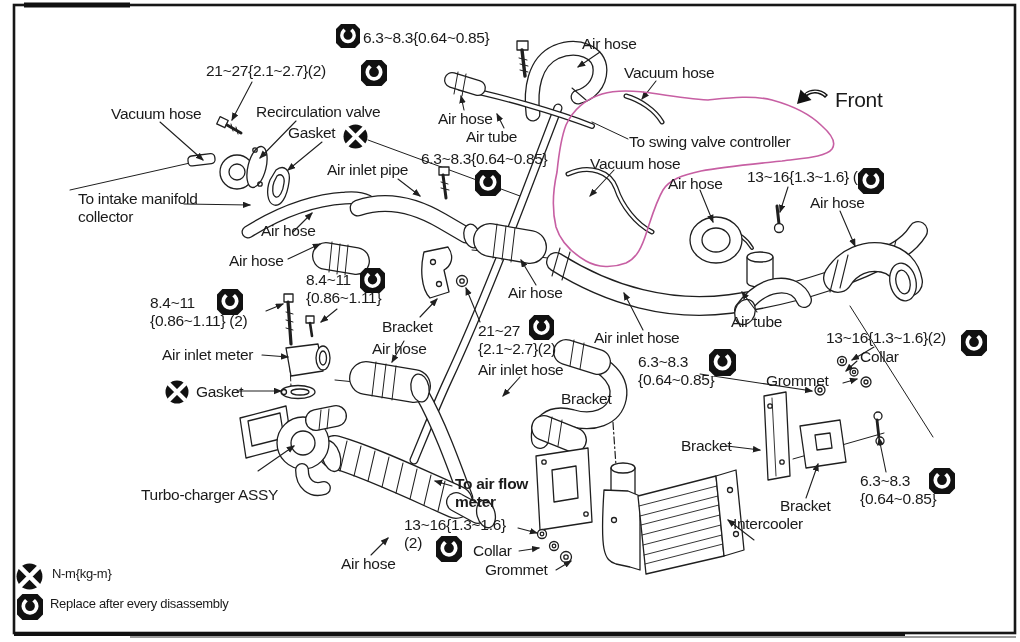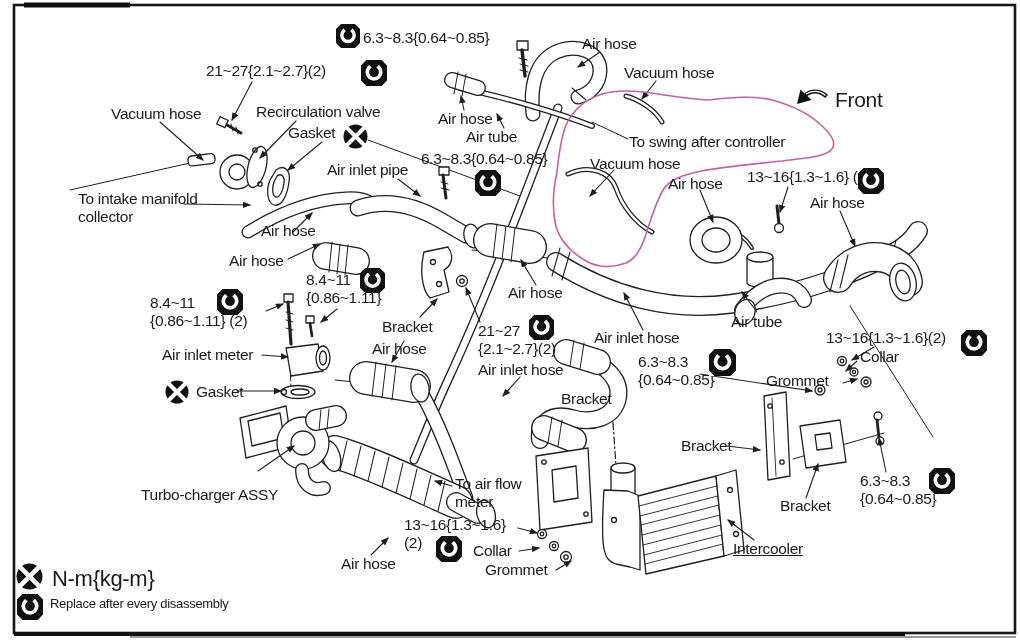--- a/index.html
+++ b/index.html
@@ -305,21 +305,21 @@
       <div class="lbl" style="left: 363px; top: 29px;">6.3~8.3{0.64~0.85}</div>
       <div class="lbl" style="left: 582px; top: 35px;">Air hose</div>
       <div class="lbl" style="left: 624px; top: 64px;">Vacuum hose</div>
       <div class="lbl" style="left: 206px; top: 62px;">21~27{2.1~2.7}(2)</div>
       <div class="lbl" style="left: 111px; top: 105px;">Vacuum hose</div>
       <div class="lbl" style="left: 256px; top: 103px;">Recirculation valve</div>
       <div class="lbl" style="left: 288px; top: 124px;">Gasket</div>
       <div class="lbl" style="left: 438px; top: 110px;">Air hose</div>
       <div class="lbl" style="left: 466px; top: 128px;">Air tube</div>
       <div class="lbl" style="left: 835px; top: 88px; font-size: 21px;">Front</div>
-      <div class="lbl" style="left: 629px; top: 133px;">To swing after controller</div>
+      <div class="lbl" style="left: 629px; top: 133px;">To swing valve controller</div>
       <div class="lbl" style="left: 421px; top: 150px;">6.3~8.3{0.64~0.85}</div>
       <div class="lbl" style="left: 327px; top: 161px;">Air inlet pipe</div>
       <div class="lbl" style="left: 590px; top: 155px;">Vacuum hose</div>
       <div class="lbl" style="left: 668px; top: 175px;">Air hose</div>
       <div class="lbl" style="left: 747px; top: 168px;">13~16{1.3~1.6} (2)</div>
       <div class="lbl" style="left: 810px; top: 194px;">Air hose</div>
       <div class="lbl" style="left: 78px; top: 190px;">To intake manifold
 collector</div>
       <div class="lbl" style="left: 261px; top: 222px;">Air hose</div>
       <div class="lbl" style="left: 229px; top: 252px;">Air hose</div>
@@ -341,29 +341,29 @@
       <div class="lbl" style="left: 860px; top: 348px;">Collar</div>
       <div class="lbl" style="left: 766px; top: 372px;">Grommet</div>
       <div class="lbl" style="left: 196px; top: 383px;">Gasket</div>
       <div class="lbl" style="left: 478px; top: 361px;">Air inlet hose</div>
       <div class="lbl" style="left: 561px; top: 390px;">Bracket</div>
       <div class="lbl" style="left: 681px; top: 437px;">Bracket</div>
       <div class="lbl" style="left: 780px; top: 497px;">Bracket</div>
       <div class="lbl" style="left: 860px; top: 472px;">6.3~8.3
 {0.64~0.85}</div>
       <div class="lbl" style="left: 141px; top: 470px; margin-top: 16px;">Turbo-charger ASSY</div>
-      <div class="lbl" style="left: 455px; top: 475px;">To air flow
+      <div class="lbl" style="left: 455px; top: 475px; font-weight: bold;">To air flow
 meter</div>
       <div class="lbl" style="left: 404px; top: 516px;">13~16{1.3~1.6}
 (2)</div>
       <div class="lbl" style="left: 473px; top: 542px;">Collar</div>
       <div class="lbl" style="left: 485px; top: 561px;">Grommet</div>
       <div class="lbl" style="left: 341px; top: 555px;">Air hose</div>
-      <div class="lbl" style="left: 733px; top: 540px; text-decoration: underline;">Intercooler</div>
-      <div class="lbl" style="left: 52px; top: 567px; font-size: 22px;">N-m{kg-m}</div>
+      <div class="lbl" style="left: 733px; top: 515px;">Intercooler</div>
+      <div class="lbl" style="left: 52px; top: 567px; font-size: 13px;">N-m{kg-m}</div>
       <div class="lbl" style="left: 50px; top: 597px; font-size: 13px;">Replace after every disassembly</div>
     </div>
 <div id="symbol-layer">
       <span class="sym" style="left: 336px; top: 24px; width: 24px; height: 24px;">
   <svg viewBox="0 0 24 24">
     <rect x="0" y="0" width="24" height="24" fill="#111"></rect>
     <polygon points="0,0 5,0 0,5" fill="#fff"></polygon>
     <polygon points="24,0 24,5 19,0" fill="#fff"></polygon>
     <polygon points="0,24 0,19 5,24" fill="#fff"></polygon>
     <polygon points="24,24 19,24 24,19" fill="#fff"></polygon>

